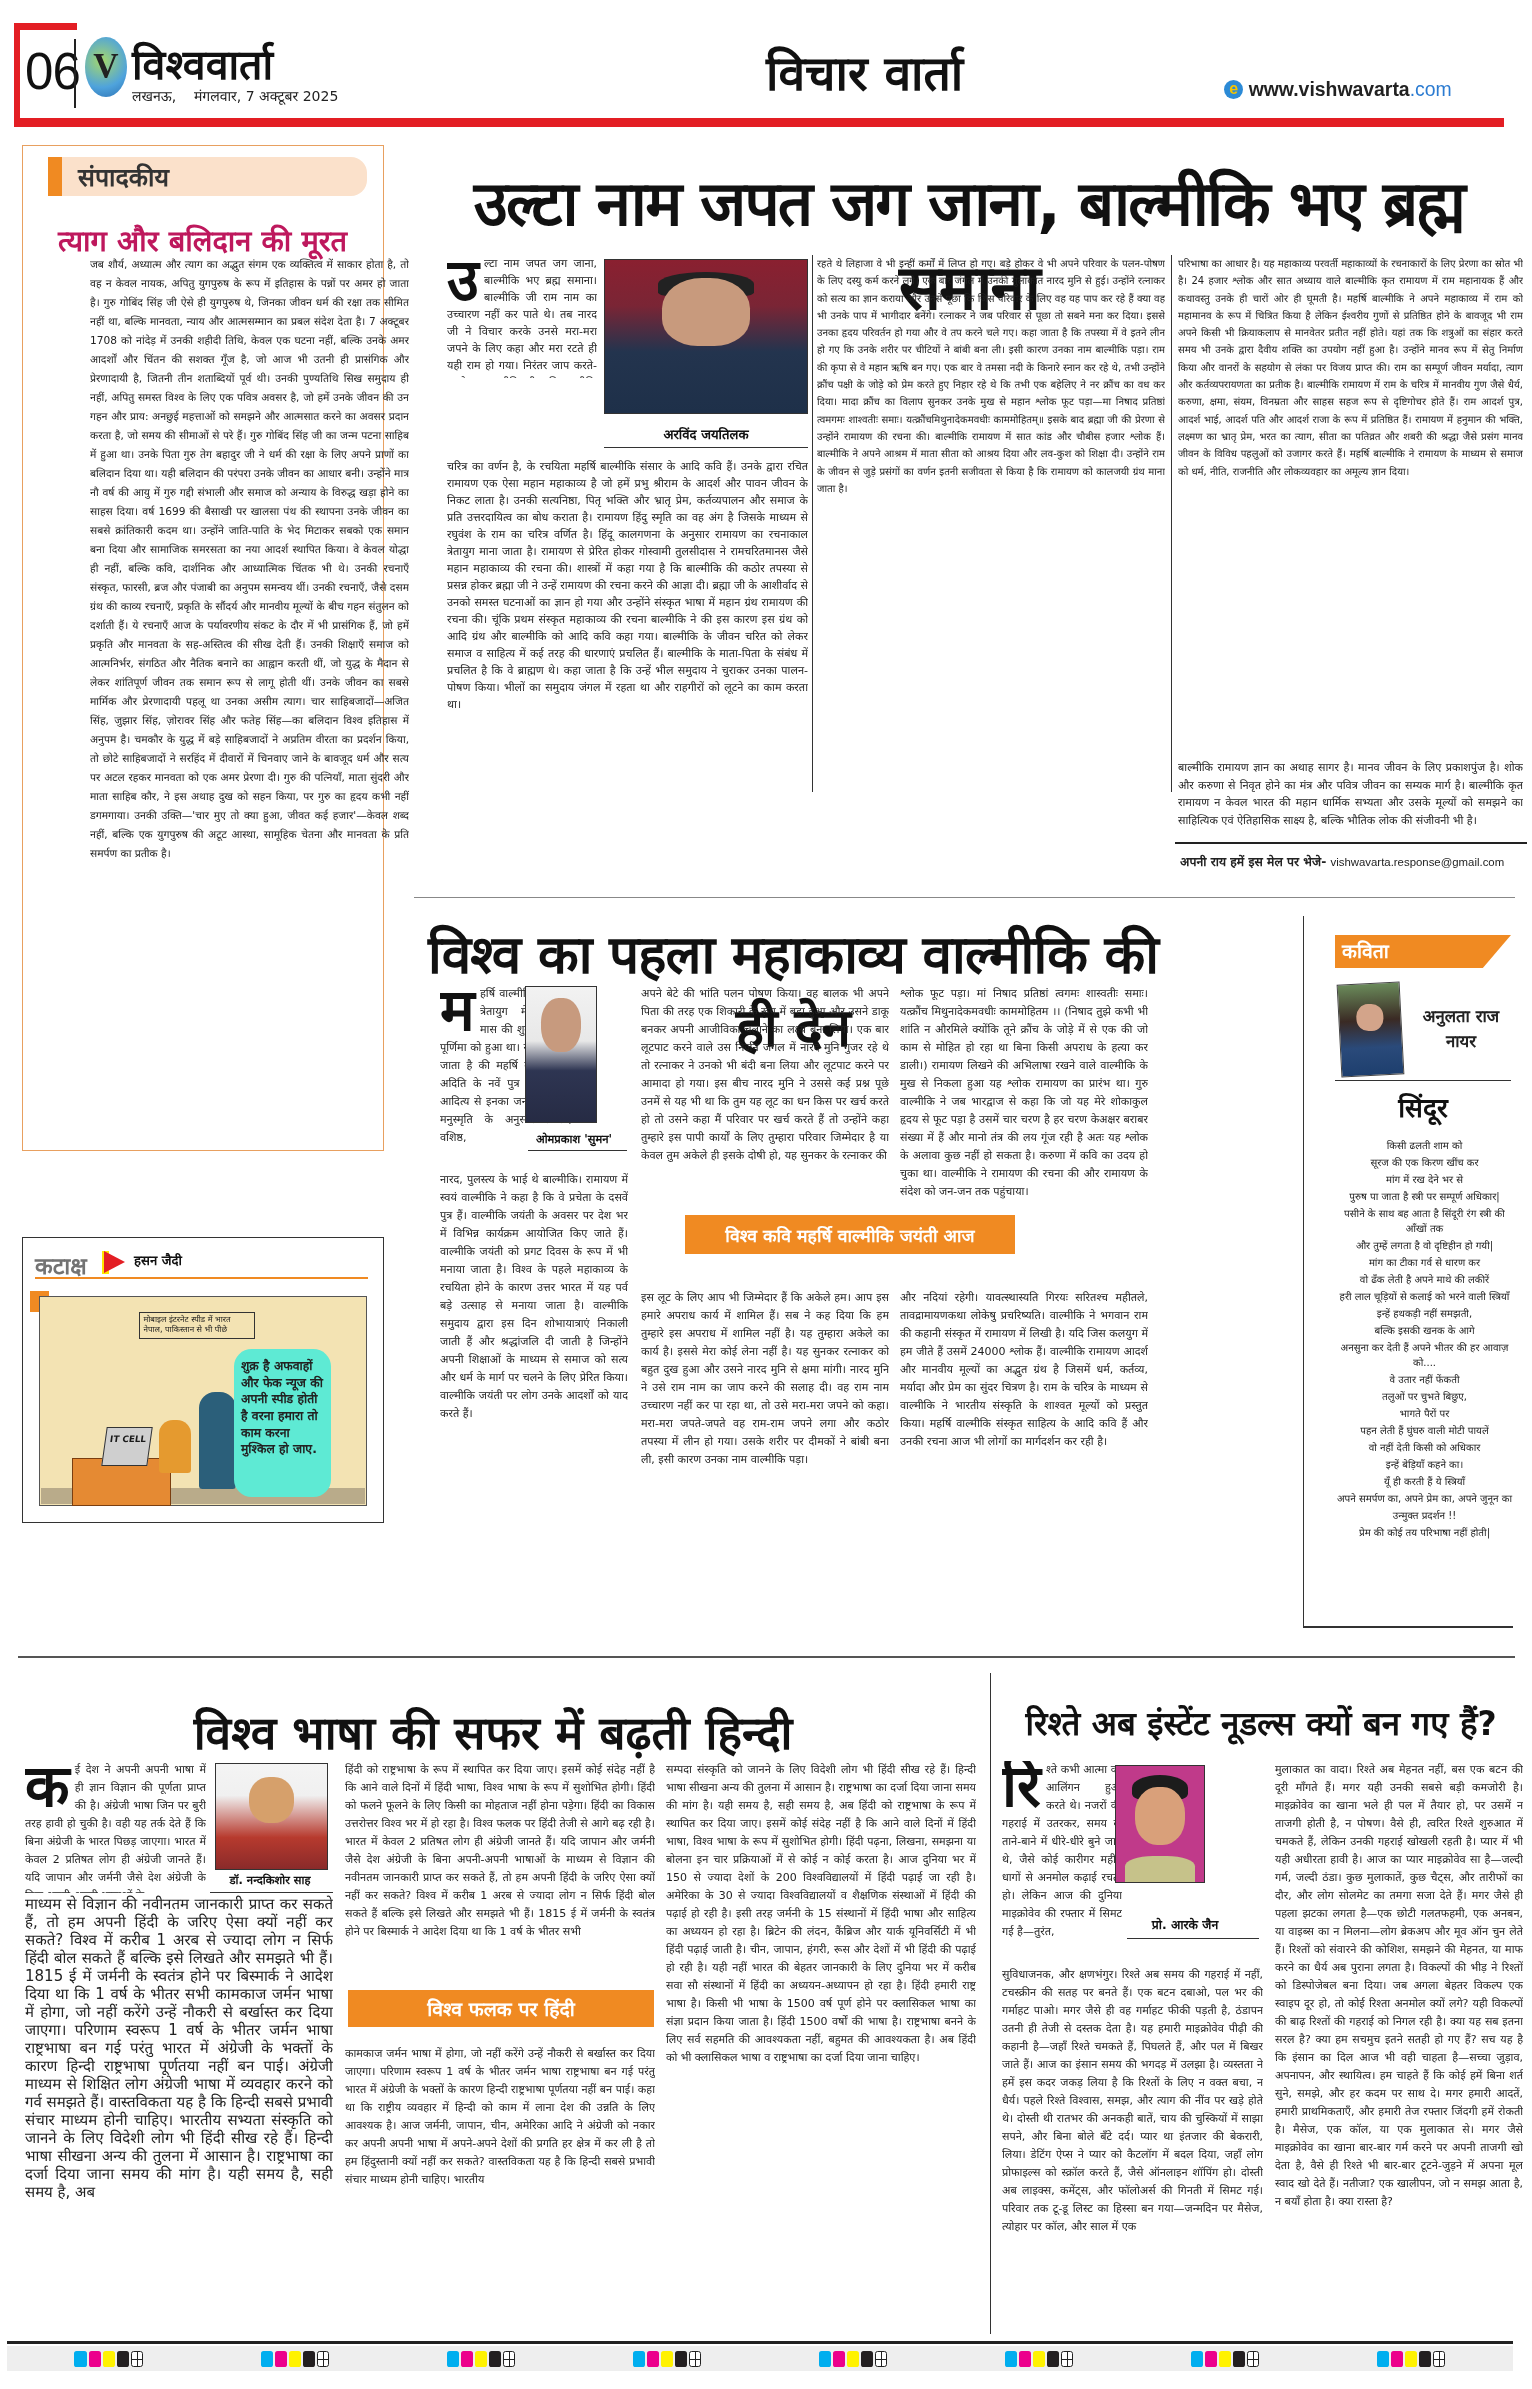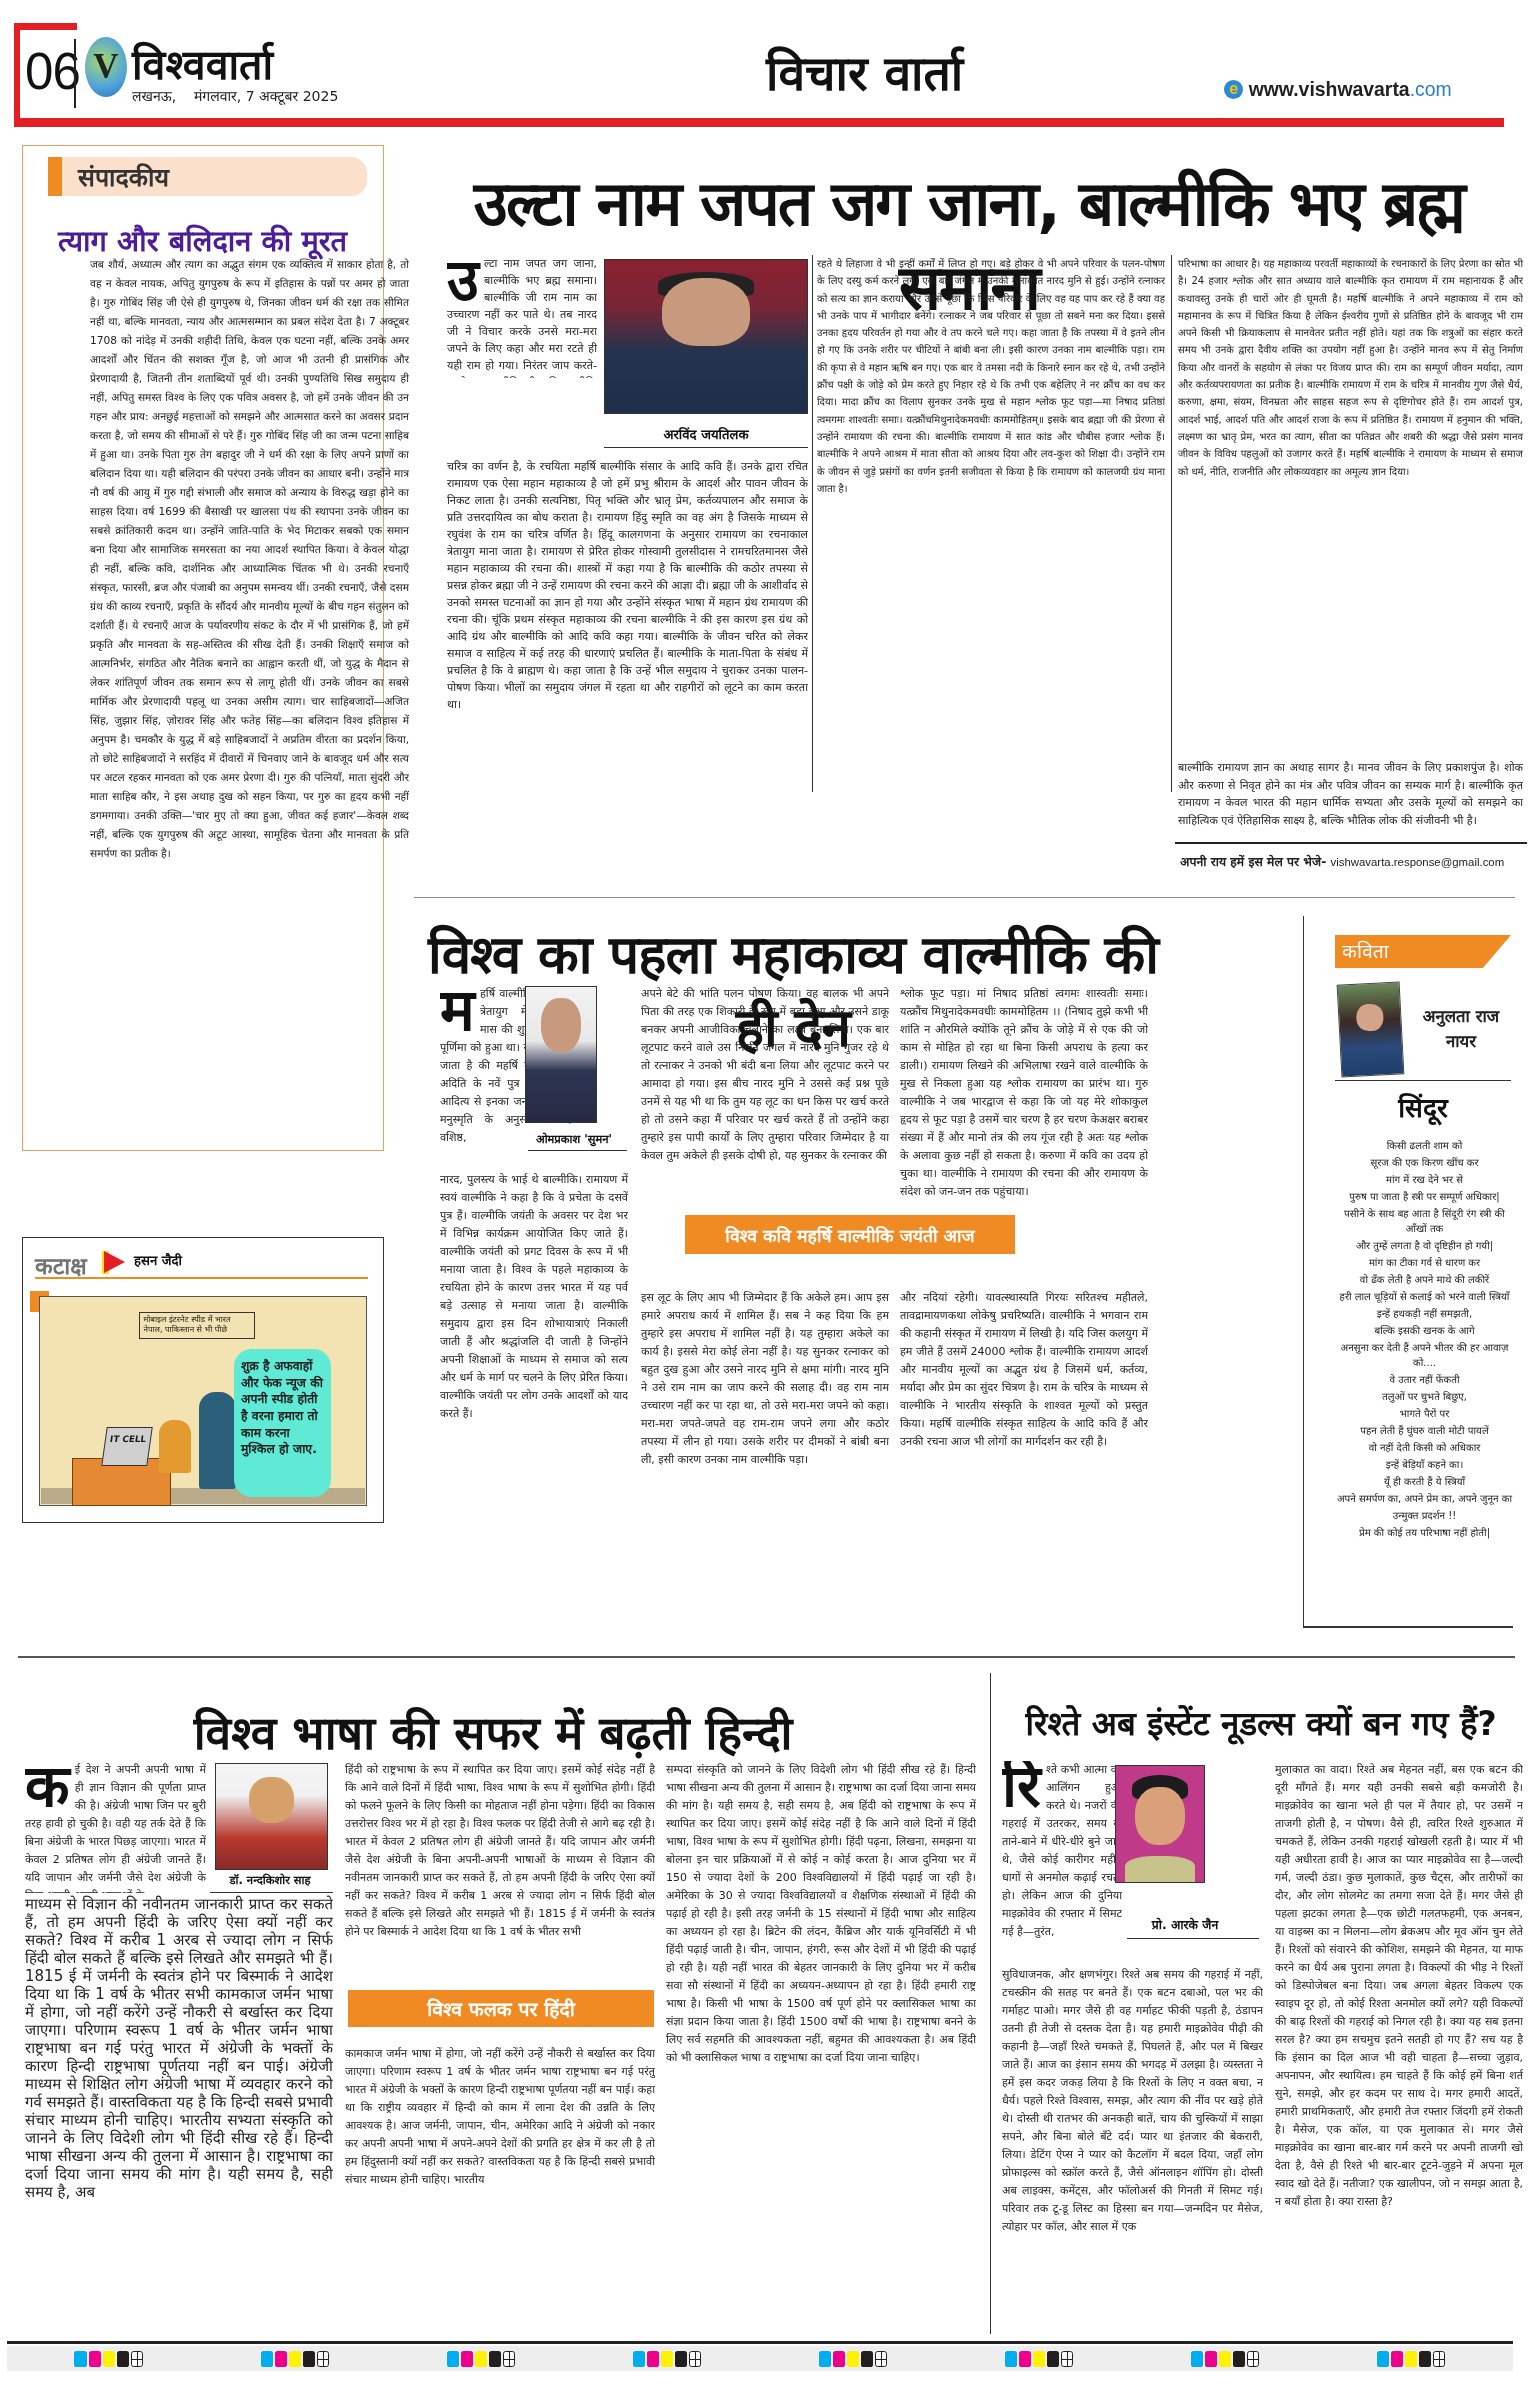--- a/index.html
+++ b/index.html
@@ -20,21 +20,21 @@
   .web-text .tld { color: #2b7bd1; font-weight: normal; }
 
   
   .col-text { font-size: 11px; line-height: 18.5px; text-align: justify; color: #222; overflow: hidden; }
   .dropcap { float: left; font-size: 58px; line-height: 51px; font-weight: bold; margin-right: 5.3px; color: #111; }
 
   
   .editorial { left: 22px; top: 145px; width: 362px; height: 1006px; border: 1.8px solid #e8a060; }
   .ed-label { left: 48px; top: 157px; width: 319px; height: 39px; background: #fbe1cb; border-left: 14px solid #f08a22; border-radius: 0 16px 16px 0; }
   .ed-label span { position: absolute; left: 16px; top: 1.8px; font-size: 25px; font-weight: bold; color: #333; }
-  .ed-title { left: 35px; top: 220px; width: 335px; text-align: center; font-size: 29px; font-weight: bold; color: #4c1d95; }
+  .ed-title { left: 35px; top: 220px; width: 335px; text-align: center; font-size: 29px; font-weight: bold; color: #be185d; }
   .ed-body { left: 49px; top: 255px; width: 319px; height: 881px; font-size: 10.6px; line-height: 19px; margin-left: 41px; }
 
   
   .cartoon-box { left: 22px; top: 1237px; width: 362px; height: 286px; border: 1.8px solid #333; }
   .katakh { left: 35px; top: 1249px; font-size: 23px; font-weight: bold; color: #737373; }
   .play { left: 104px; top: 1251px; width: 0; height: 0; border-top: 11.4px solid transparent; border-bottom: 11.4px solid transparent; border-left: 21px solid #e31e24; }
   .play2 { left: 102px; top: 1251px; width: 7px; height: 23px; background: #ffe600; }
   .cartoonist { left: 134px; top: 1251px; font-size: 13.2px; font-weight: bold; color: #111; }
   .cart-line { left: 35px; top: 1277px; width: 333px; height: 1.8px; background: #f08a22; }
   .cart-img { left: 39px; top: 1296px; width: 328px; height: 210px; background: #f3e3b3; border: 1.8px solid #555; overflow: hidden; }
@@ -72,21 +72,21 @@
   .art2-c2a { left: 641px; top: 985px; width: 248px; height: 247px; font-size: 11px; line-height: 18px; }
   .art2-c2b { left: 641px; top: 1289px; width: 248px; height: 211px; font-size: 11px; line-height: 18px; }
   .art2-c3a { left: 900px; top: 985px; width: 248px; height: 247px; font-size: 11px; line-height: 18px; }
   .art2-c3b { left: 900px; top: 1289px; width: 248px; height: 211px; font-size: 11px; line-height: 18px; }
   .banner { left: 685px; top: 1215px; width: 330px; height: 39px; background: #f08a22; color: #fff; font-size: 17.6px; font-weight: bold; display: flex; align-items: center; justify-content: center; }
   .photo-old { left: 525px; top: 986px; width: 72px; height: 137px; background: linear-gradient(180deg, #f2f2f2 0%, #e8e8e8 40%, #2e3552 62%, #262b44 100%); border: 0.9px solid #333; position: absolute; }
   .photo-old .face { position: absolute; left: 22%; top: 8%; width: 56%; height: 40%; background: #c79a7e; border-radius: 45%; }
 
   
   .poem-tag { left: 1335px; top: 935px; width: 176px; height: 33px; background: #f08a22; clip-path: polygon(0 0, 100% 0, 84% 100%, 0 100%); }
-  .poem-tag span { position: absolute; left: 7px; top: 1.8px; font-size: 19.4px; font-weight: normal; color: #fff; }
+  .poem-tag span { position: absolute; left: 7px; top: 1.8px; font-size: 19.4px; font-weight: bold; color: #fff; }
   .poem-photo { left: 1339px; top: 983px; width: 63px; height: 93px; background: linear-gradient(180deg, #6a8a5a 0%, #3a2a24 40%, #2a4a7a 70%, #1e3f6e 100%); border: 0.9px solid #444; transform: rotate(-3deg); }
   .poem-photo .face { position: absolute; left: 28%; top: 22%; width: 44%; height: 30%; background: #d3a48a; border-radius: 45%; }
   .poet { left: 1409px; top: 1004px; width: 104px; text-align: center; font-size: 16.7px; font-weight: bold; line-height: 25px; color: #222; }
   .poem-rule { left: 1335px; top: 1080px; width: 176px; height: 0.9px; background: #333; }
   .poem-title { left: 1335px; top: 1089px; width: 176px; text-align: center; font-size: 26.4px; font-weight: bold; color: #111; }
   .poem-body { left: 1333px; top: 1138px; width: 183px; text-align: center; font-size: 10px; line-height: 15.2px; color: #222; }
   .poem-body div { margin-bottom: 1.8px; }
   .poem-bottom { left: 1303px; top: 1626px; width: 210px; height: 1.8px; background: #333; }
 
   

